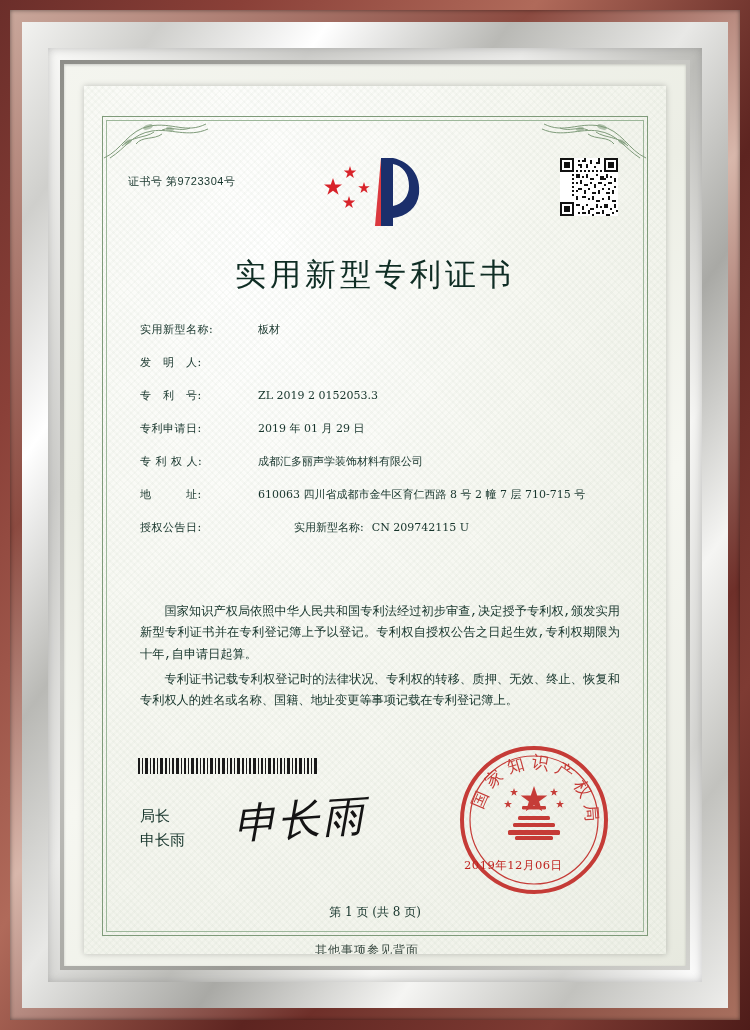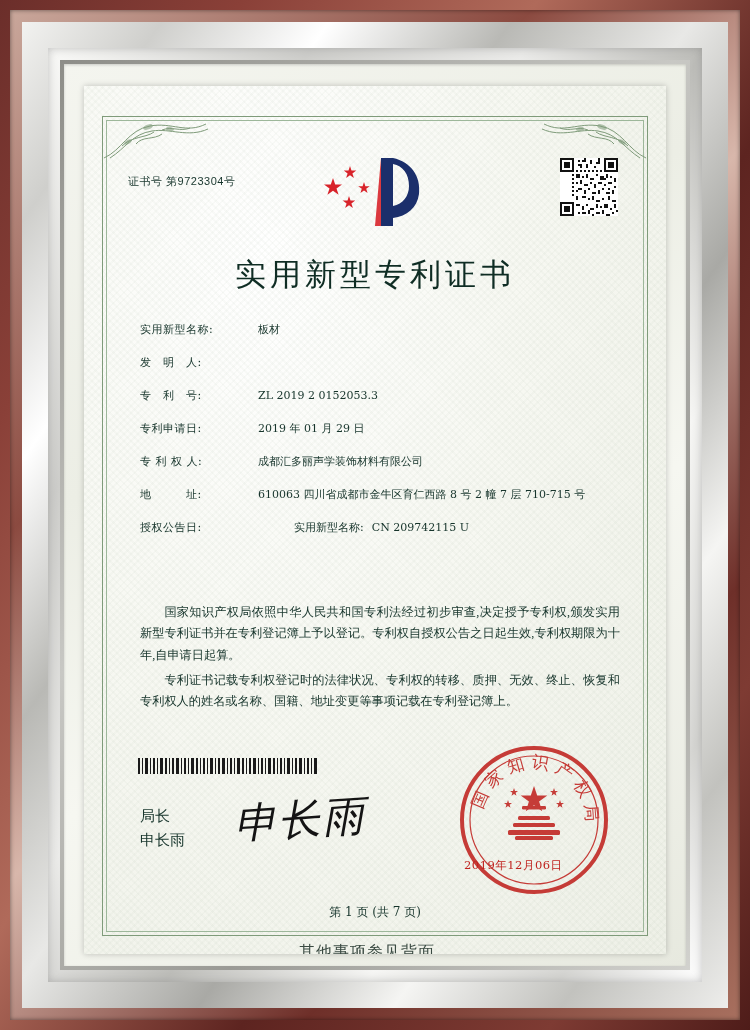--- a/index.html
+++ b/index.html
@@ -180,21 +180,21 @@
     margin-left: 36px;
     margin-right: 8px;
     white-space: nowrap;
   }
 
   .paras {
     position: absolute;
     left: 56px;
     right: 46px;
     top: 516px;
-    font-family: Liberation Serif, serif;
+    font-family: Liberation Mono, monospace;
     font-size: 12.2px;
     line-height: 1.75;
     color: #16342b;
     text-align: justify;
   }
   .paras p {
     margin: 0 0 4px 0;
     text-indent: 2em;
   }
 
@@ -253,21 +253,21 @@
     text-align: center;
     font-size: 12px;
     color: #16342b;
     font-family: "DejaVu Serif", "Liberation Serif", serif;
   }
   .footnote {
     position: absolute;
     left: 0; right: 16px;
     top: 856px;
     text-align: center;
-    font-size: 16px;
+    font-size: 12px;
     color: #3a4a42;
     font-family: "DejaVu Serif", "Liberation Serif", serif;
     letter-spacing: 1px;
   }
 </style>
 </head>
 <body>
 
 <div class="frame-outer">
   <div class="frame-bevel1"></div>
@@ -566,17 +566,17 @@
           <path id="sealArc" d="M 76,76 m -52,0 a 52,52 0 1,1 104,0" fill="none"></path>
         </defs>
         <text font-size="17" fill="#c0231f" font-family="'DejaVu Serif','Liberation Serif',serif" letter-spacing="6">
           <textPath href="#sealArc" startOffset="6%">国家知识产权局</textPath>
         </text>
       </g>
     </svg>
 
     <div class="seal-date">2019年12月06日</div>
 
-    <div class="page-no">第 1 页 (共 7 页)</div>
+    <div class="page-no">第 1 页 (共 8 页)</div>
     <div class="footnote">其他事项参见背面</div>
 
   </div>
 </div>
 
 </body></html>

